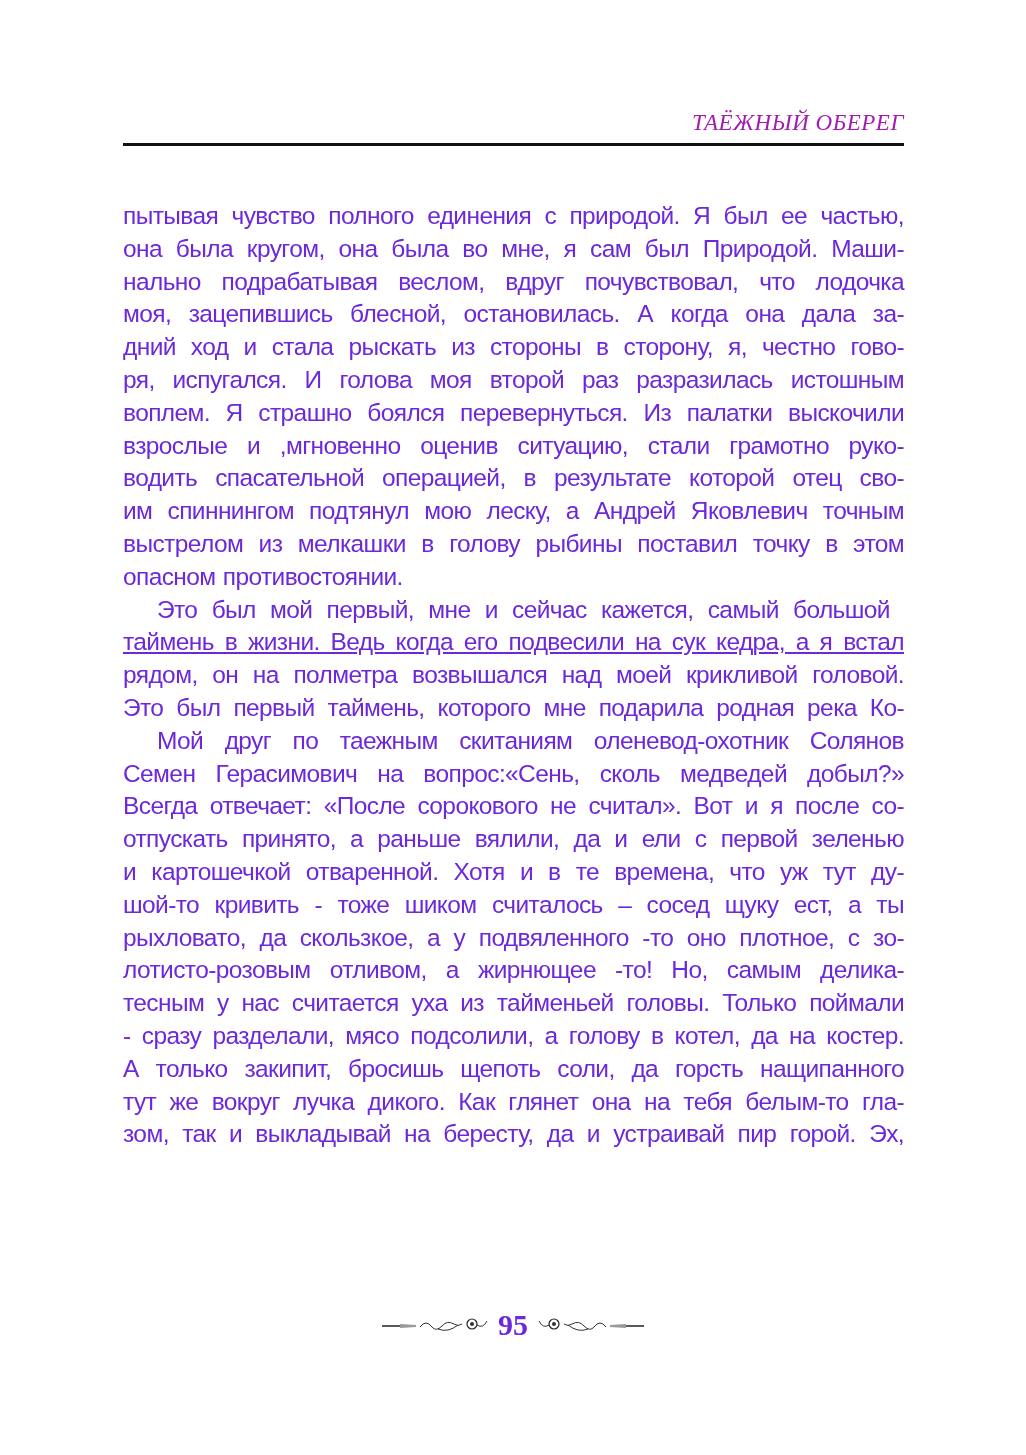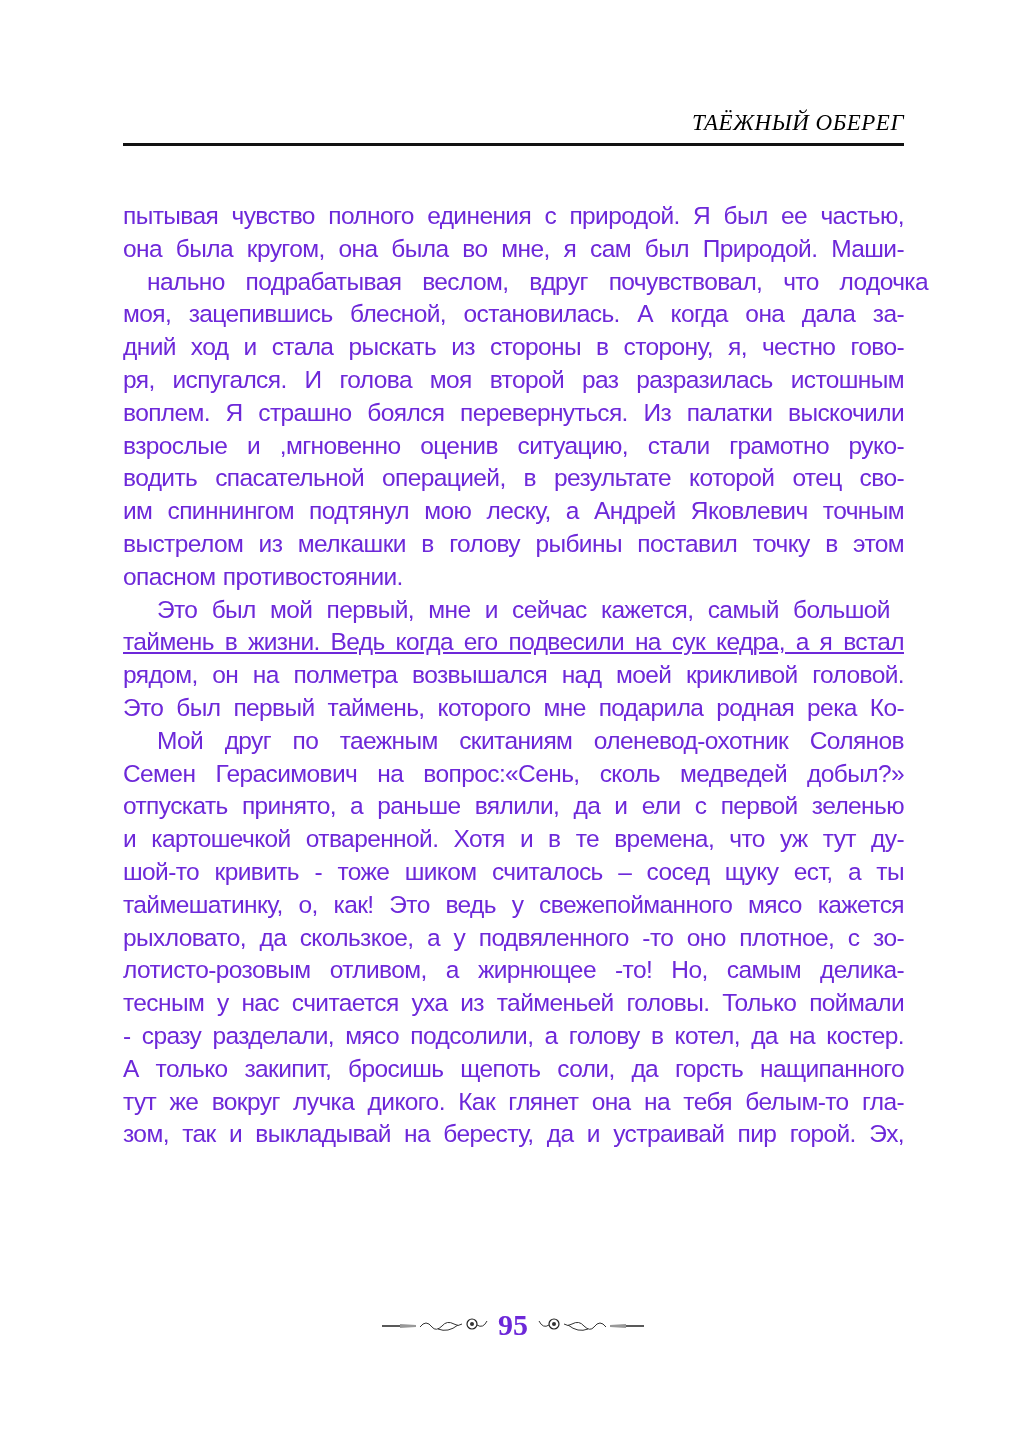--- a/index.html
+++ b/index.html
@@ -1,20 +1,20 @@
 <!DOCTYPE html>
 <html><head>
 <meta charset="utf-8">
 <style>
   html, body { margin:0; padding:0; background:#ffffff; }
   body { width:1026px; height:1455px; position:relative; overflow:hidden; color:#1a1a1a; }
   .header-title {
     position:absolute; right:122px; top:110px;
     font-family:"Liberation Serif", serif; font-style:italic; font-size:23px;
-    letter-spacing:0.5px; color:#000000;
+    letter-spacing:0.5px; color:#a21caf;
   }
   .header-rule {
     position:absolute; left:123px; width:781px; top:143px; height:3px; background:#111;
   }
   .body-text {
     position:absolute; left:123px; top:200px; width:781px;
     font-family:"Liberation Sans Narrow", "Liberation Sans", sans-serif;
     font-size:24.5px; line-height:32.8px; color:#6d28d9;
     letter-spacing:-0.6px; word-spacing:1px;
   }
@@ -30,40 +30,40 @@
 </style>
 </head>
 <body>
 
 <div class="header-title">ТАЁЖНЫЙ ОБЕРЕГ</div>
 <div class="header-rule"></div>
 
 <div class="body-text" id="body-text">
     <span class="line" style="word-spacing: 7.13542px; text-align-last: left;">пытывая чувство полного единения с природой. Я был ее частью,</span>
     <span class="line" style="word-spacing: 7.625px; text-align-last: left;">она была кругом, она была во мне, я сам был Природой. Маши-</span>
-    <span class="line" style="word-spacing: 14.6302px; text-align-last: left; margin-left: 24px;">нально подрабатывая веслом, вдруг почувствовал, что лодочка</span>
+    <span class="line" style="word-spacing: 14.6302px; text-align-last: left;">нально подрабатывая веслом, вдруг почувствовал, что лодочка</span>
     <span class="line" style="word-spacing: 11.2832px; text-align-last: left;">моя, зацепившись блесной, остановилась. А когда она дала за-</span>
     <span class="line" style="word-spacing: 8.86506px; text-align-last: left;">дний ход и стала рыскать из стороны в сторону, я, честно гово-</span>
     <span class="line" style="word-spacing: 11.7051px; text-align-last: left;">ря, испугался. И голова моя второй раз разразилась истошным</span>
     <span class="line" style="word-spacing: 9.40179px; text-align-last: left;">воплем. Я страшно боялся перевернуться. Из палатки выскочили</span>
     <span class="line" style="word-spacing: 13.4866px; text-align-last: left;">взрослые и ,мгновенно оценив ситуацию, стали грамотно руко-</span>
     <span class="line" style="word-spacing: 11.7433px; text-align-last: left;">водить спасательной операцией, в результате которой отец сво-</span>
     <span class="line" style="word-spacing: 9.01367px; text-align-last: left;">им спиннингом подтянул мою леску, а Андрей Яковлевич точным</span>
     <span class="line" style="word-spacing: 9.2309px; text-align-last: left;">выстрелом из мелкашки в голову рыбины поставил точку в этом</span>
     <span class="line last">опасном противостоянии.</span>
     <span class="line indent" style="word-spacing: 8.03835px; text-align-last: left;">Это был мой первый,  мне и  сейчас кажется, самый большой</span>
     <span class="line" style="word-spacing: 4.66146px; text-align-last: left; text-decoration: underline;">таймень в жизни. Ведь когда его подвесили на сук кедра, а я встал</span>
     <span class="line" style="word-spacing: 8.42383px; text-align-last: left;">рядом, он на полметра возвышался над моей крикливой головой.</span>
     <span class="line" style="word-spacing: 6.72222px; text-align-last: left;">Это был первый таймень, которого мне подарила родная река Ко-</span>
     <span class="line indent" style="word-spacing: 15.2422px; text-align-last: left;">Мой друг по таежным скитаниям оленевод-охотник Солянов</span>
     <span class="line" style="word-spacing: 13.8906px; text-align-last: left;">Семен Герасимович на вопрос:«Сень, сколь медведей добыл?»</span>
+    <span class="line" style="word-spacing: 6.09531px; text-align-last: left;">Всегда отвечает: «После сорокового не считал». Вот и я после со-</span>
     <span class="line" style="word-spacing: 7.98281px; text-align-last: left;">отпускать принято, а раньше вялили, да и ели с первой зеленью</span>
     <span class="line" style="word-spacing: 8.9375px; text-align-last: left;">и картошечкой отваренной. Хотя и в те времена, что уж тут ду-</span>
     <span class="line" style="word-spacing: 9.20312px; text-align-last: left;">шой-то кривить - тоже шиком считалось – сосед щуку ест, а ты</span>
-    <span class="line" style="word-spacing: 9.56836px; text-align-last: left;">таймешатинку, о, как! Это ведь у свежепойманного мясо кажется</span>
     <span class="line" style="word-spacing: 7.34375px; text-align-last: left;">рыхловато, да скользкое, а у подвяленного -то оно плотное, с зо-</span>
     <span class="line" style="word-spacing: 12.9241px; text-align-last: left;">лотисто-розовым отливом, а жирнющее -то! Но, самым делика-</span>
     <span class="line" style="word-spacing: 6.57118px; text-align-last: left;">тесным у нас считается уха из тайменьей головы. Только поймали</span>
     <span class="line" style="word-spacing: 5.03551px; text-align-last: left;">- сразу разделали, мясо подсолили, а голову в котел, да на костер.</span>
     <span class="line" style="word-spacing: 10.582px; text-align-last: left;">А только закипит, бросишь щепоть соли, да горсть нащипанного</span>
     <span class="line" style="word-spacing: 7.14773px; text-align-last: left;">тут же вокруг лучка дикого. Как глянет она на тебя белым-то гла-</span>
     <span class="line" style="word-spacing: 7.09233px; text-align-last: left;">зом, так и выкладывай на бересту, да и устраивай пир горой. Эх,</span>
   </div>
 
 <div class="footer">

